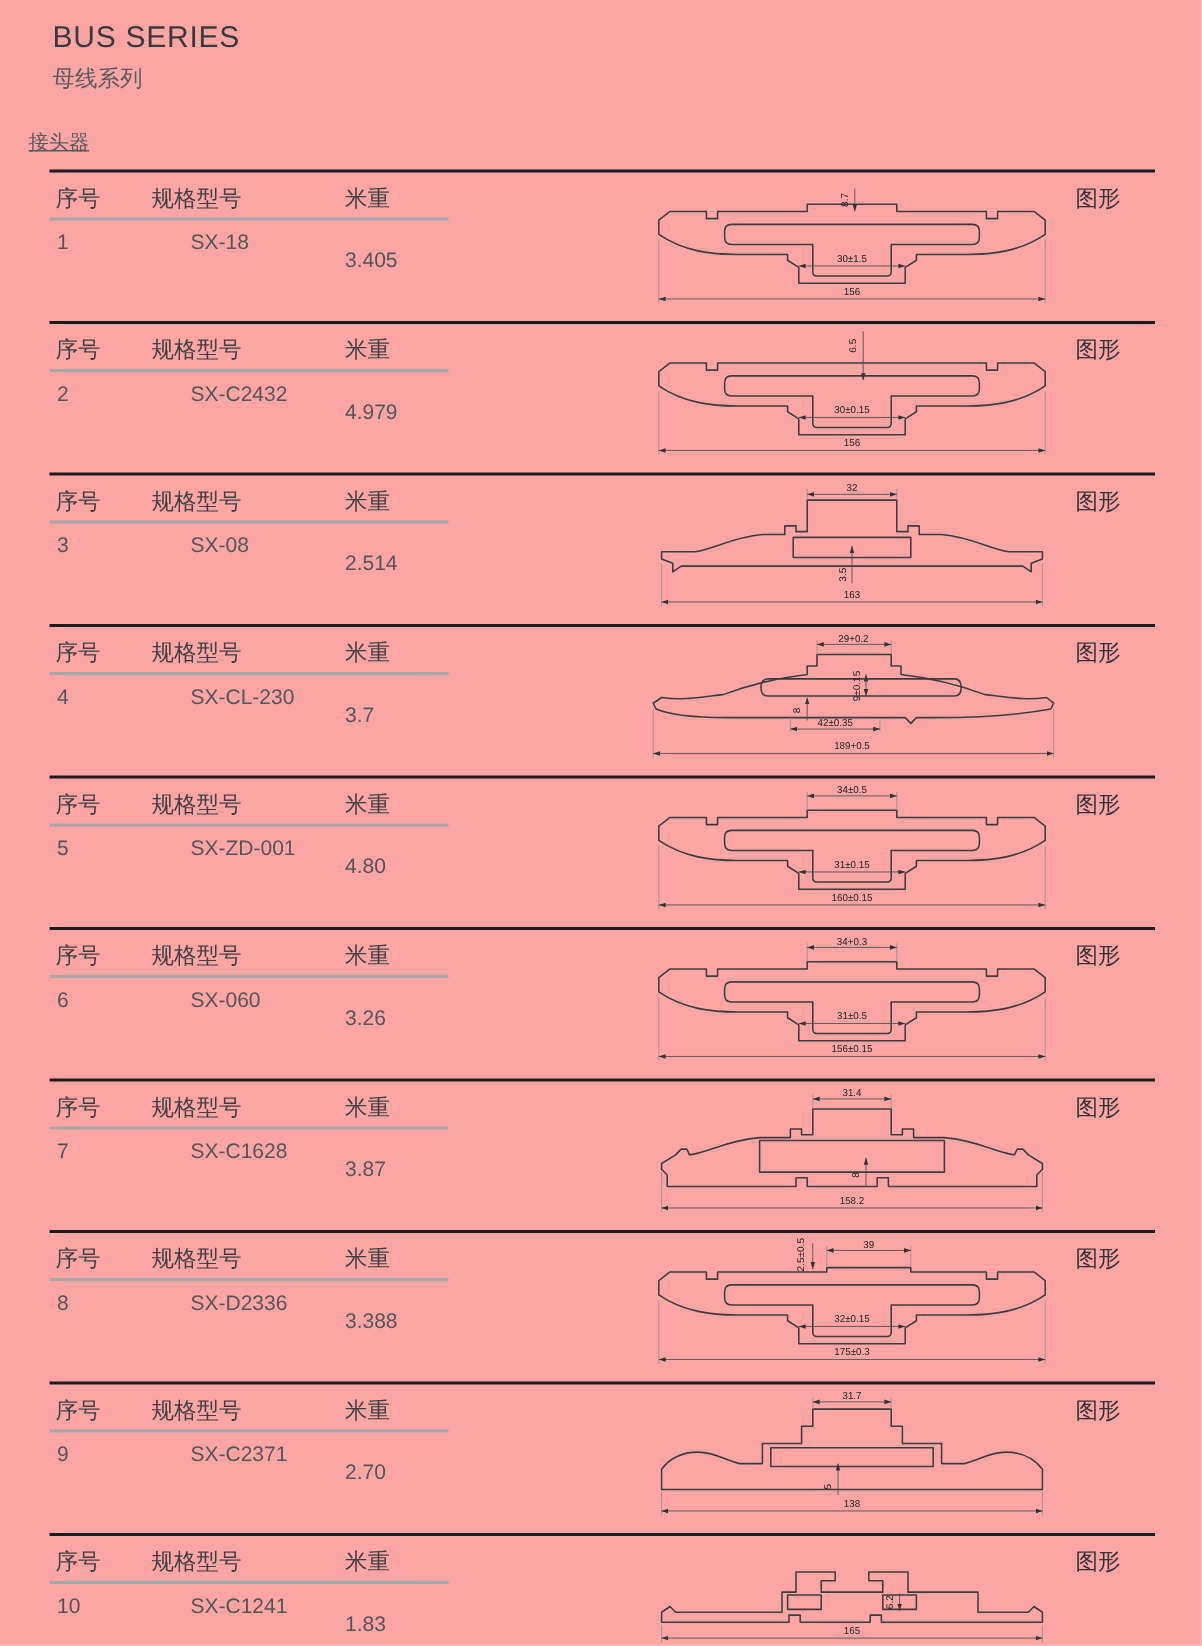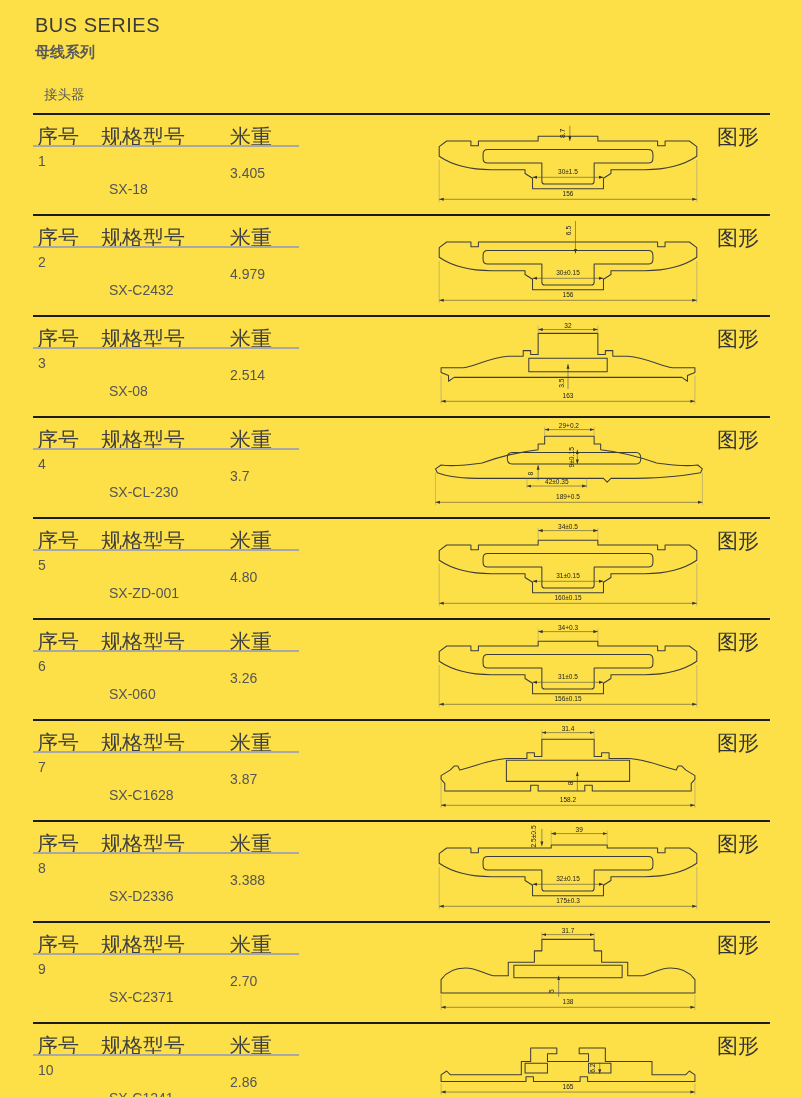--- a/index.html
+++ b/index.html
@@ -1,28 +1,28 @@
 <!DOCTYPE html>
 <html><head>
 <meta charset="utf-8">
 <style>
   html,body{margin:0;padding:0;background:#e8e8e8;}
-  #page{position:relative;width:801px;height:1097px;background:#fde047;overflow:hidden;
+  #page{position:relative;width:801px;height:1097px;background:#fca5a5;overflow:hidden;
         font-family:"Liberation Sans","DejaVu Sans",sans-serif;}
   .title{position:absolute;left:35px;top:14px;font-size:20px;letter-spacing:.5px;color:#3a3a3a;}
-  .subtitle{position:absolute;left:35px;top:43px;font-size:15px;color:#5a5a5a;font-weight:bold;}
-  .category{position:absolute;left:44px;top:86px;font-size:13.5px;color:#5a5a5a;}
+  .subtitle{position:absolute;left:35px;top:43px;font-size:15px;color:#5a5a5a;}
+  .category{position:absolute;left:19px;top:86px;font-size:13.5px;color:#5a5a5a;text-decoration:underline;}
   .sec{position:absolute;left:0;width:801px;height:101px;}
   .rule-dark{position:absolute;left:33px;top:0;width:737px;height:2px;background:#1c1c1c;}
   .rule-light{position:absolute;left:33px;top:32px;width:266px;height:2px;background:#a8a8a8;}
-  .th{position:absolute;top:10px;font-size:21px;color:#3f3f3f;white-space:nowrap;}
+  .th{position:absolute;top:10px;font-size:15px;color:#3f3f3f;white-space:nowrap;}
   .th-index{left:37px;} .th-model{left:101px;} .th-weight{left:230px;text-align:right;}
   .th-figure{left:717px;color:#333;}
   .td{position:absolute;top:40px;font-size:14px;color:#555;white-space:nowrap;}
-  .td-index{left:38px;} .td-model{left:109px;margin-top:28px;} .td-weight{left:230px;margin-top:12px;}
+  .td-index{left:38px;} .td-model{left:127px;} .td-weight{left:230px;margin-top:12px;}
   .drawing{position:absolute;left:428px;top:5px;width:280px;height:88px;}
   .o{fill:none;stroke:#3c3c3c;stroke-width:1.1;stroke-linejoin:round;}
   .dim{fill:none;stroke:#4a4a4a;stroke-width:0.6;}
   .ext{fill:none;stroke:#8a8a8a;stroke-width:0.5;}
   .dl{font:7px "Liberation Sans","DejaVu Sans",sans-serif;fill:#222;}
 </style>
 </head>
 <body>
 
 <svg width="0" height="0" style="position:absolute" aria-hidden="true">
@@ -279,21 +279,21 @@
 
   <section class="sec" style="top:1022px">
     <div class="rule-dark"></div>
     <div class="th th-index">序号</div>
     <div class="th th-model">规格型号</div>
     <div class="th th-weight">米重</div>
     <div class="th th-figure">图形</div>
     <div class="rule-light"></div>
     <div class="td td-index">10</div>
     <div class="td td-model">SX-C1241</div>
-    <div class="td td-weight">2.86</div>
+    <div class="td td-weight">1.83</div>
     <svg class="drawing" viewBox="0 0 300 92" preserveAspectRatio="none">
       <path class="o" d="M14,57 L14,50 L20,46 L24,50 L100,50 L100,36 L110,36 L110,22 L138,22 L138,28 L128,28 L128,36 L172,36 L172,28 L162,28 L162,22 L190,22 L190,36 L240,36 L240,50 L276,50 L280,46 L286,50 L286,57 L171,57 L171,52 L163,52 L163,57 L113,57 L113,52 L105,52 L105,57 Z"></path>
       <rect class="o" x="104" y="38" width="24" height="10"></rect>
       <rect class="o" x="172" y="38" width="24" height="10"></rect>
       <line class="dim" x1="184" y1="37" x2="184" y2="49" marker-end="url(#mE)"></line>
       <text class="dl" transform="rotate(-90 179 43)" x="179" y="43" text-anchor="middle">6.2</text>
       <line class="ext" x1="14" y1="59" x2="14" y2="71"></line>
         <line class="ext" x1="286" y1="59" x2="286" y2="71"></line>
       <line class="dim" x1="14" y1="68" x2="286" y2="68" marker-start="url(#mE)" marker-end="url(#mE)"></line>
       <text class="dl" x="150" y="65" text-anchor="middle">165</text>

